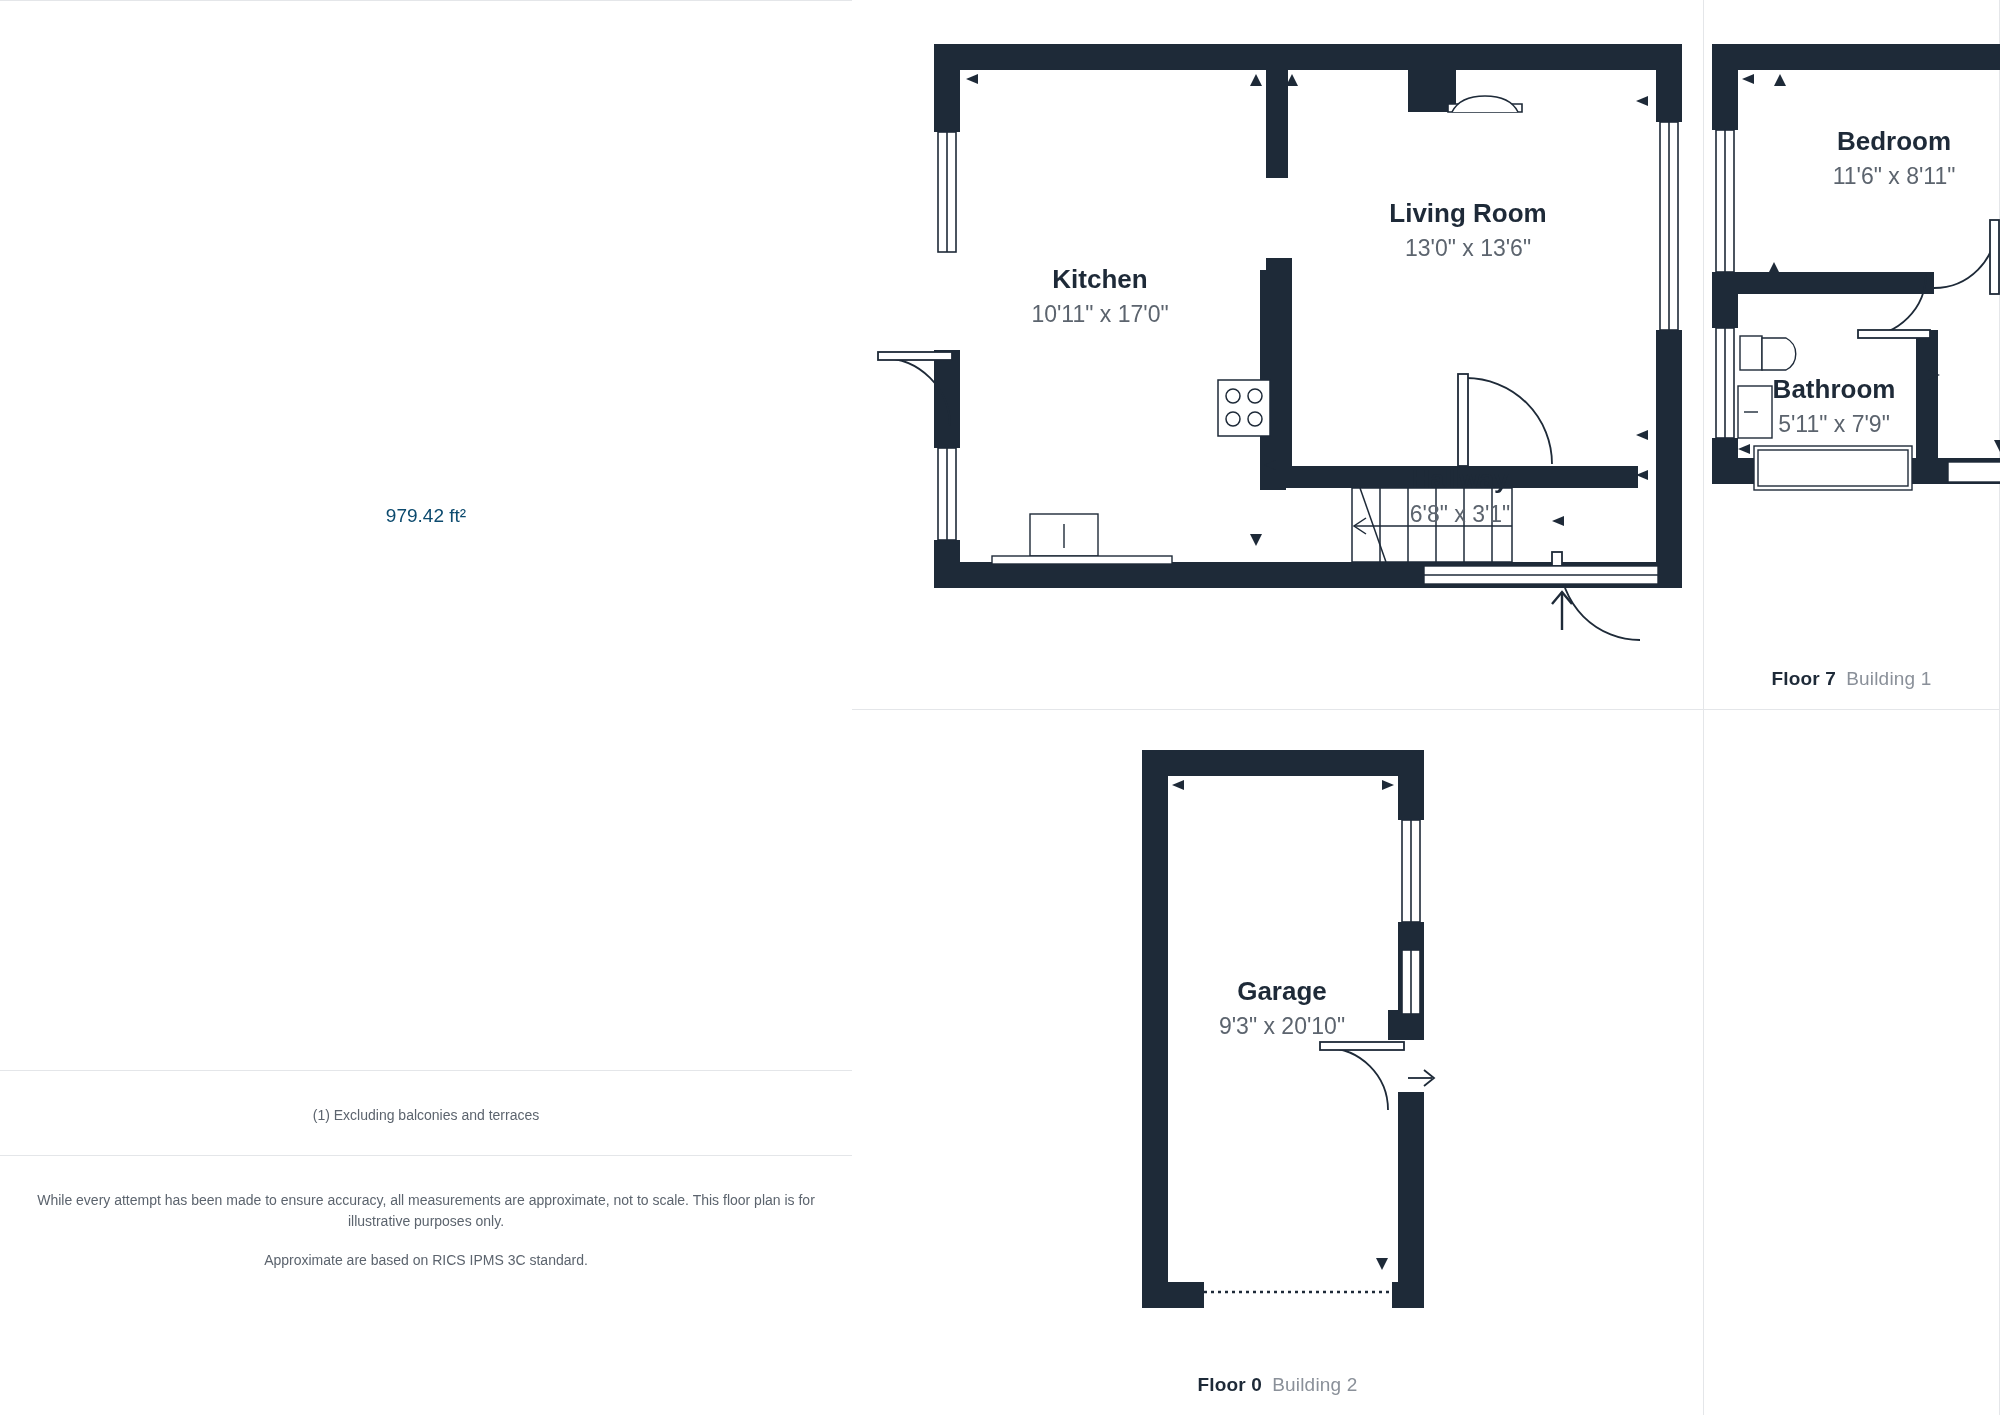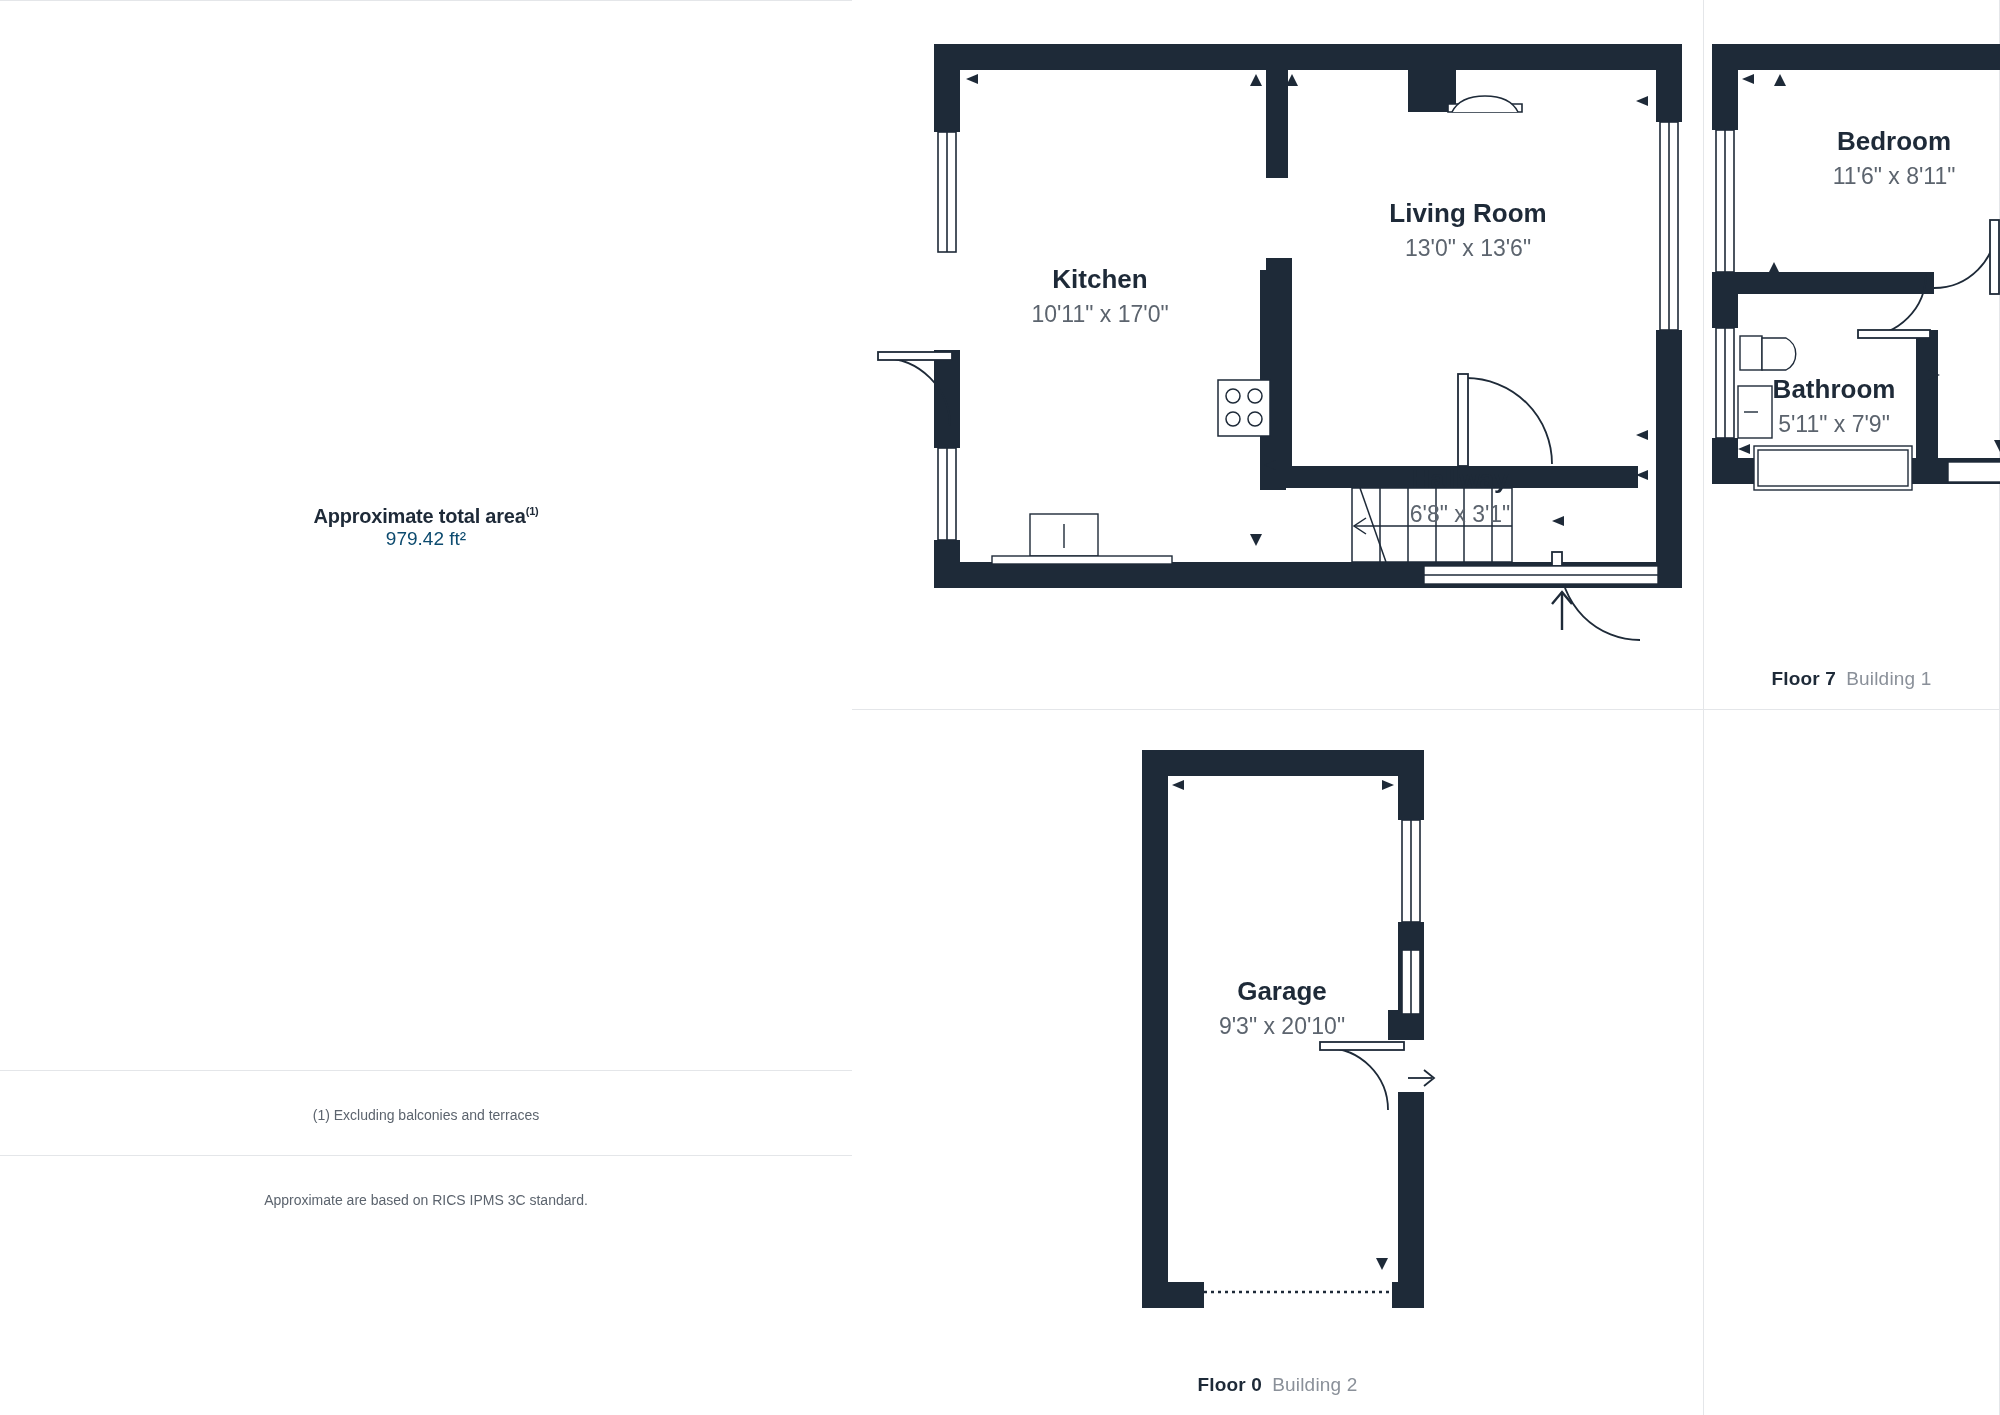--- a/index.html
+++ b/index.html
@@ -362,35 +362,33 @@
     <div class="caption" style="top:668px;">
       <span class="fl">Floor 7</span><span class="bl">Building 1</span>
     </div>
   </div>
 
   <div class="cell" style="grid-row: 1 / span 2;">
     <div class="info-col">
       <div class="divider-h" style="top:0;"></div>
 
       <div class="area-block">
-        <div class="area-title">
-          <span>Approximate total area</span><sup>(1)</sup>
-        </div>
         <div class="area-value">979.42 ft²</div>
       </div>
 
       <div class="divider-h" style="top:1070px;"></div>
 
       <div class="foot-note" style="top:1105px;">
         <p>(1) Excluding balconies and terraces</p>
       </div>
 
       <div class="divider-h" style="top:1155px;"></div>
 
       <div class="foot-note" style="top:1190px;">
+        <p>While every attempt has been made to ensure accuracy, all measurements are approximate, not to scale. This floor plan is for illustrative purposes only.</p>
         <p>Approximate are based on RICS IPMS 3C standard.</p>
       </div>
     </div>
   </div>
 
   <div class="cell br">
     <div class="plan-stage">
       <svg width="852" height="650" viewBox="0 0 852 650">
         <g fill="#1e2a38">
 

